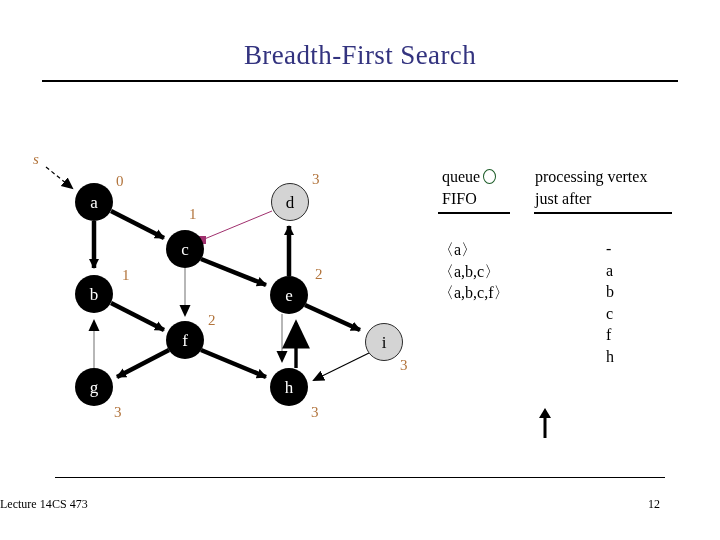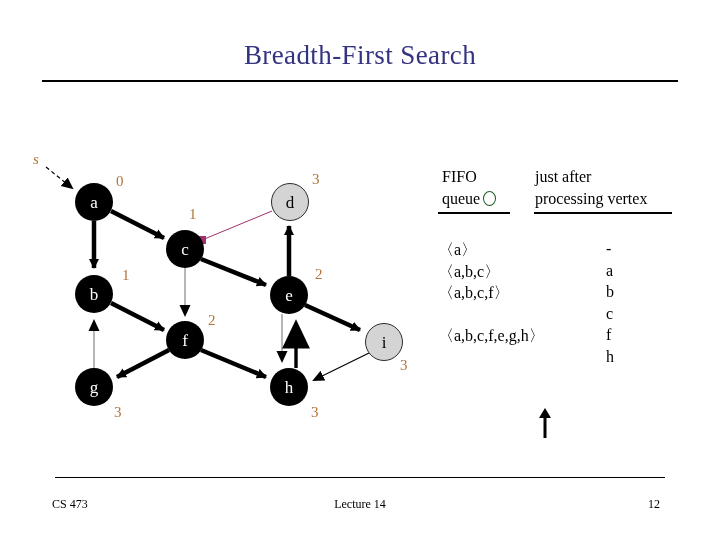--- a/index.html
+++ b/index.html
@@ -168,21 +168,21 @@
     background: #000000;
   }
   .foot {
     position: absolute;
     top: 497px;
     font-size: 12px;
     color: #000000;
     font-family: "Liberation Serif", "DejaVu Serif", serif;
   }
   #foot-left   { left: 52px; }
-  #foot-center { left: 0; width: 720px; text-align: center; }
+  #foot-center { left: 0; width: 720px; text-align: left; }
   #foot-right  { right: 60px; }
 </style>
 </head>
 <body>
 
 <div id="slide">
 
   <div id="title">Breadth-First Search</div>
   <div id="title-rule"></div>
 
@@ -300,50 +300,49 @@
     <div class="dist-label" style="left:315px; top:267px;">2</div>
     <div class="dist-label" style="left:208px; top:313px;">2</div>
     <div class="dist-label" style="left:114px; top:405px;">3</div>
     <div class="dist-label" style="left:311px; top:405px;">3</div>
     <div class="dist-label" style="left:400px; top:358px;">3</div>
   </div>
 
   <div id="table-block">
 
     <div class="hdr-row">
+      <span class="hdr-queue"><span>queue</span><span class="q-glyph"></span></span>
+      <span class="hdr-vertex">processing vertex</span>
+    </div>
+
+    <div class="hdr-row">
       <span class="hdr-queue">FIFO</span>
       <span class="hdr-vertex">just after</span>
     </div>
 
-    <div class="hdr-row">
-      <span class="hdr-queue"><span>queue</span><span class="q-glyph"></span></span>
-      <span class="hdr-vertex">processing vertex</span>
-    </div>
-
     <div class="hdr-underline-q"></div>
     <div class="hdr-underline-v"></div>
 
     <div id="rows">
       <div class="row">
         <span class="queue">〈a〉</span>
         <span class="vertex">-</span>
       </div>
       <div class="row">
         <span class="queue">〈a,b,c〉</span>
         <span class="vertex">a</span>
       </div>
       <div class="row">
         <span class="queue">〈a,b,c,f〉</span>
         <span class="vertex">b</span>
       </div>
       <div class="row">
         <span class="vertex">c</span>
       </div>
       <div class="row">
-        <span class="queue">〈a,b,c,f,e,g,h〉</span>
         <span class="vertex">f</span>
       </div>
       <div class="row">
         <span class="vertex">h</span>
       </div>
     </div>
 
     <svg id="up-arrow" viewBox="0 0 14 30">
       <line x1="7" y1="30" x2="7" y2="8" stroke="#000000" stroke-width="3"></line>
       <path d="M7,0 L13,10 L1,10 z" fill="#000000"></path>

